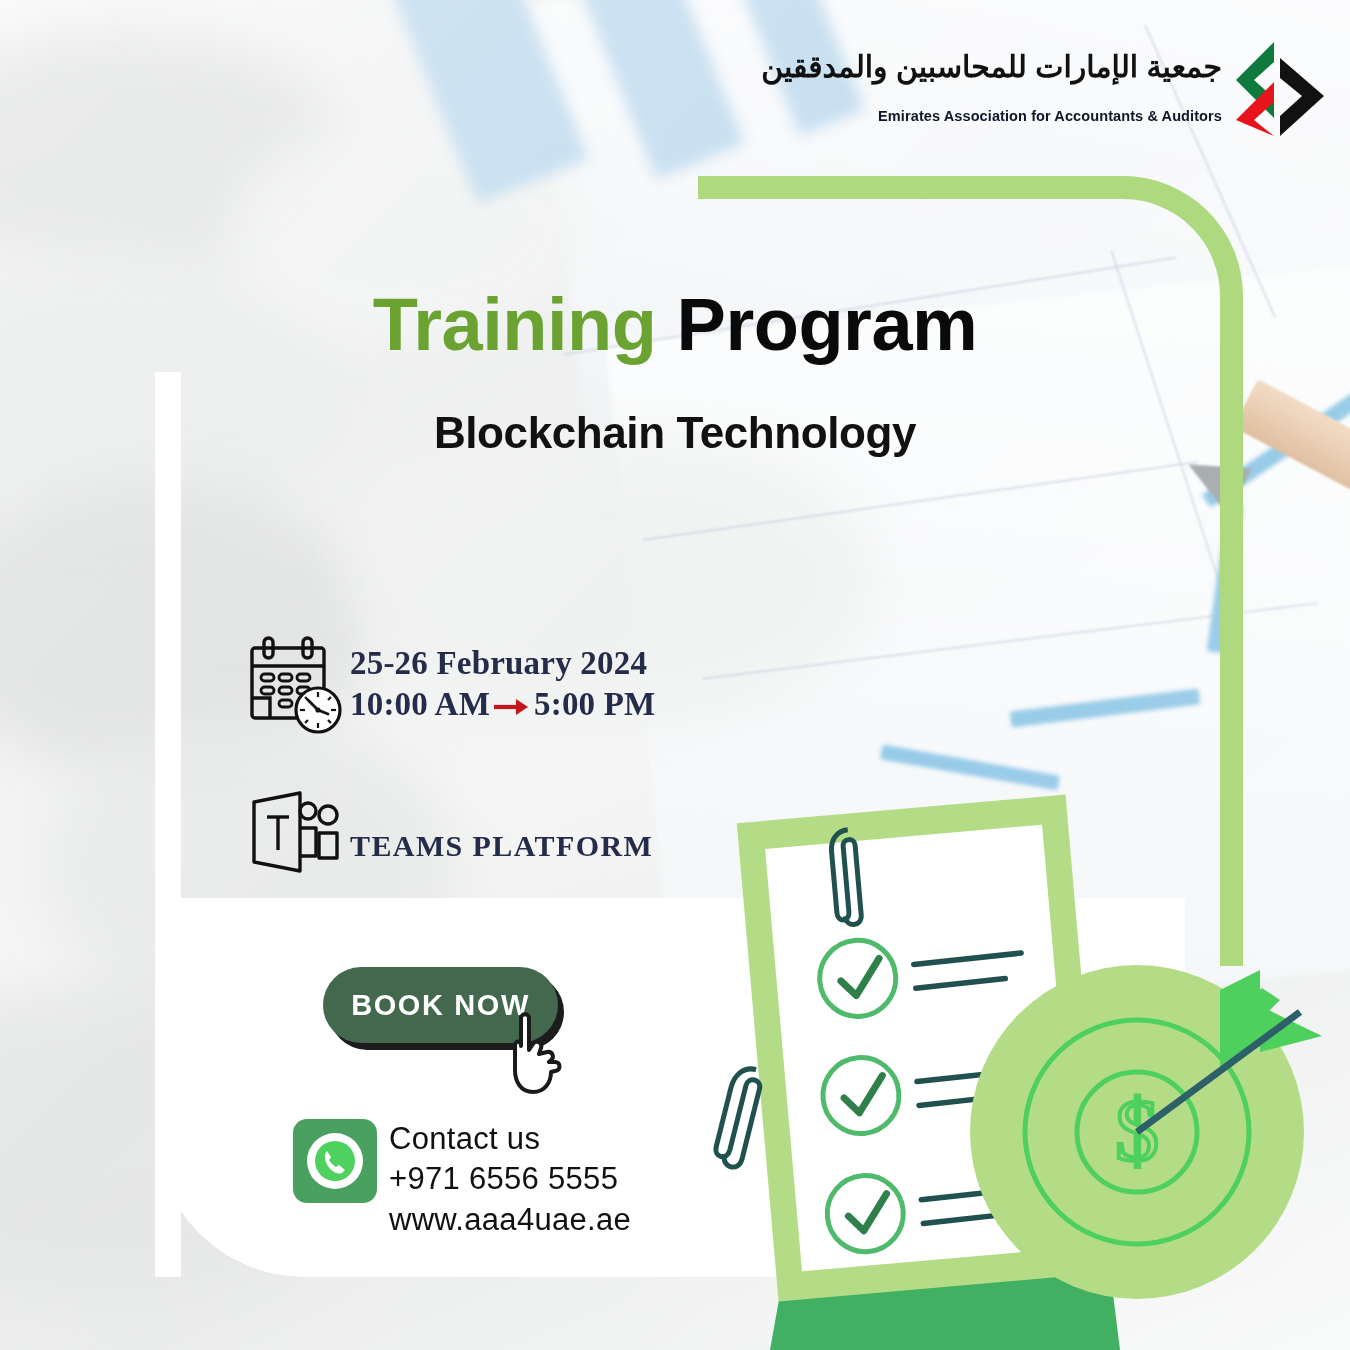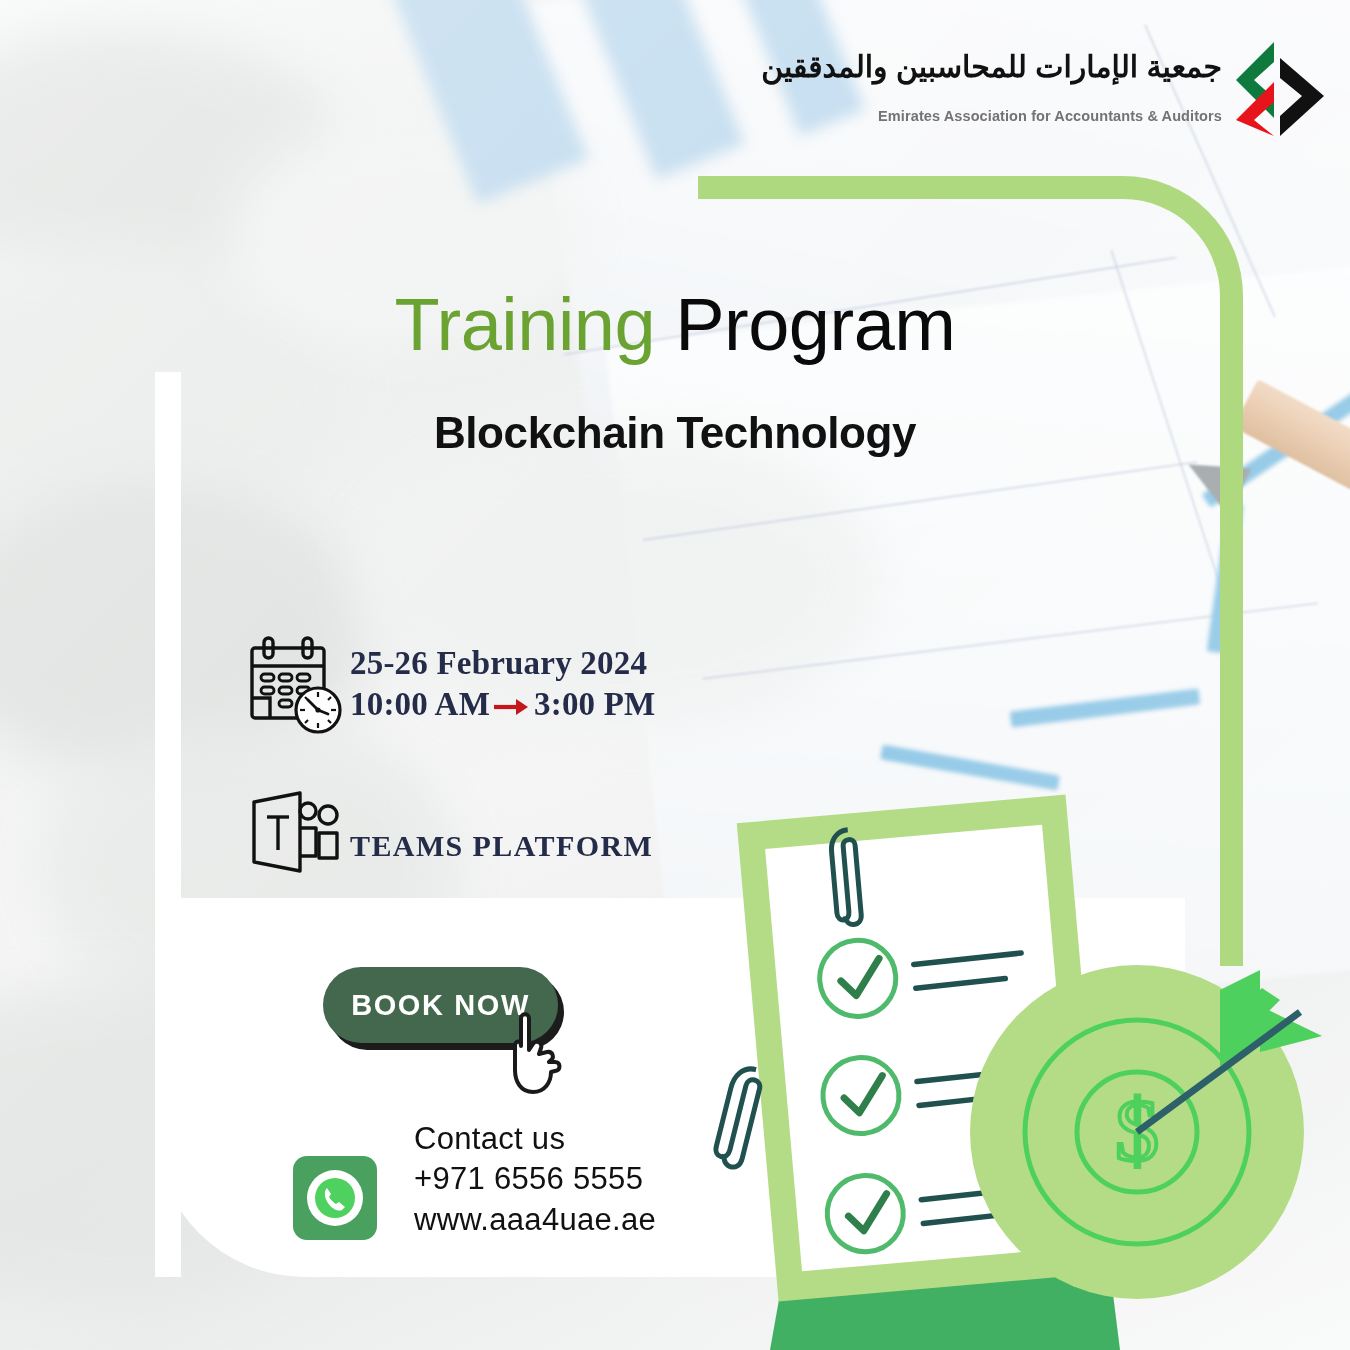--- a/index.html
+++ b/index.html
@@ -74,27 +74,27 @@
   .left-bar{position:absolute;left:155px;top:372px;width:26px;height:905px;background:#ffffff;}
   .bottom-panel{
     position:absolute;left:155px;top:898px;width:1030px;height:379px;
     background:#ffffff;border-bottom-left-radius:150px;
   }
 
   
   .logo{position:absolute;right:22px;top:40px;display:flex;align-items:center;gap:14px;}
   .logo-text{text-align:right;line-height:1;}
   .logo-ar{font-size:30px;font-weight:bold;color:#111;direction:rtl;letter-spacing:.5px;}
-  .logo-en{font-size:14.5px;font-weight:bold;color:#737373;margin-top:27px;letter-spacing:.1px;}
+  .logo-en{font-size:14.5px;font-weight:bold;color:#0f172a;margin-top:27px;letter-spacing:.1px;}
   .logo-mark{width:92px;height:96px;flex:none;}
 
   
   .title{
     position:absolute;left:0;right:0;top:288px;text-align:center;
-    font-size:74px;font-weight:normal;letter-spacing:-.5px;line-height:1;
+    font-size:74px;font-weight:bold;letter-spacing:-.5px;line-height:1;
   }
   .title .g{color:#6ba333;}
   .title .k{color:#0a0a0a;}
   .subtitle{
     position:absolute;left:0;right:0;top:405px;text-align:center;
     font-size:44px;font-weight:bold;color:#111;line-height:1.28;letter-spacing:-.4px;
   }
 
   
   .info{position:absolute;left:238px;top:636px;}
@@ -113,21 +113,21 @@
   .book-shadow{position:absolute;left:6px;top:8px;width:235px;height:76px;border-radius:40px;background:#1c1c1c;}
   .book-btn{
     position:absolute;left:0;top:1px;width:235px;height:76px;border-radius:40px;
     background:#44684e;color:#fff;border:none;cursor:pointer;
     font-size:29px;font-weight:bold;letter-spacing:1.6px;
     font-family:"Liberation Sans", sans-serif;
   }
   .cursor-hand{position:absolute;left:176px;top:44px;}
 
   
-  .contact{position:absolute;left:293px;top:1119px;display:flex;align-items:flex-end;gap:37px;}
+  .contact{position:absolute;left:293px;top:1119px;display:flex;align-items:flex-start;gap:12px;}
   .wa-badge{
     width:84px;height:84px;border-radius:14px;background:#49a05f;flex:none;
     display:flex;align-items:center;justify-content:center;
   }
   .contact-lines{font-size:31px;color:#111;line-height:1.30;letter-spacing:.3px;}
 
   
   .illus{position:absolute;left:700px;top:790px;width:650px;height:560px;}
 </style>
 </head>
@@ -226,21 +226,21 @@
           </g>
           <circle cx="76" cy="74" r="2.6" fill="#111"></circle>
         </svg>
       </div>
       <div class="row-text">
         <div>25-26 February 2024</div>
         <div>
           <span>10:00 AM</span><span class="arrow-red"><svg width="34" height="18" viewBox="0 0 34 18">
                 <path d="M0 9 L24 9" stroke="#c4161c" stroke-width="4.2"></path>
                 <polygon points="22,1 34,9 22,17" fill="#c4161c"></polygon>
-              </svg></span><span>3:00 PM</span>
+              </svg></span><span>5:00 PM</span>
         </div>
       </div>
     </div>
 
     <div class="row">
       <div class="row-icon">
         <svg width="104" height="88" viewBox="0 0 104 88">
           <g fill="none" stroke="#111" stroke-width="3.4" stroke-linejoin="round">
             <path d="M12 14 L58 5 L58 83 L12 74 Z"></path>
             <line x1="25" y1="29" x2="47" y2="29"></line>

